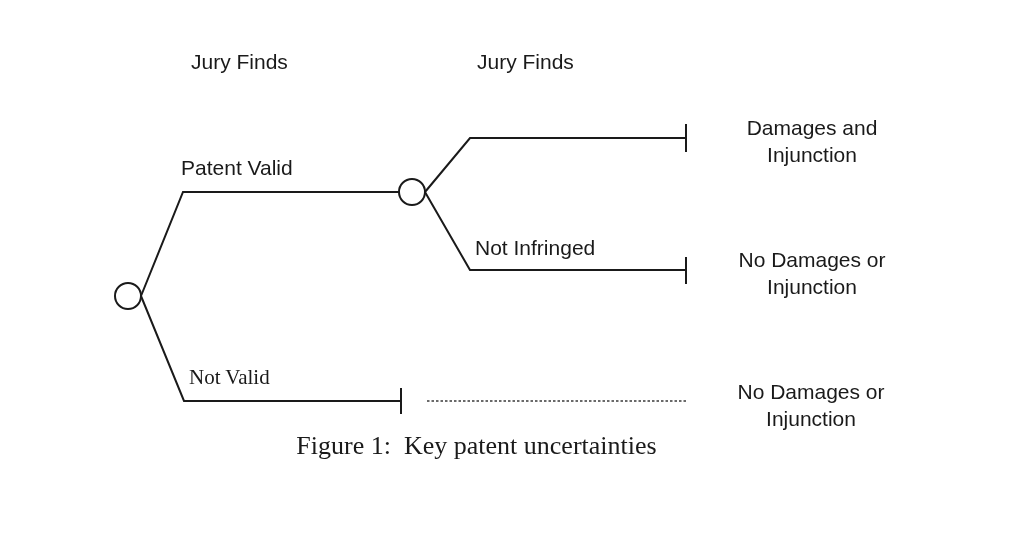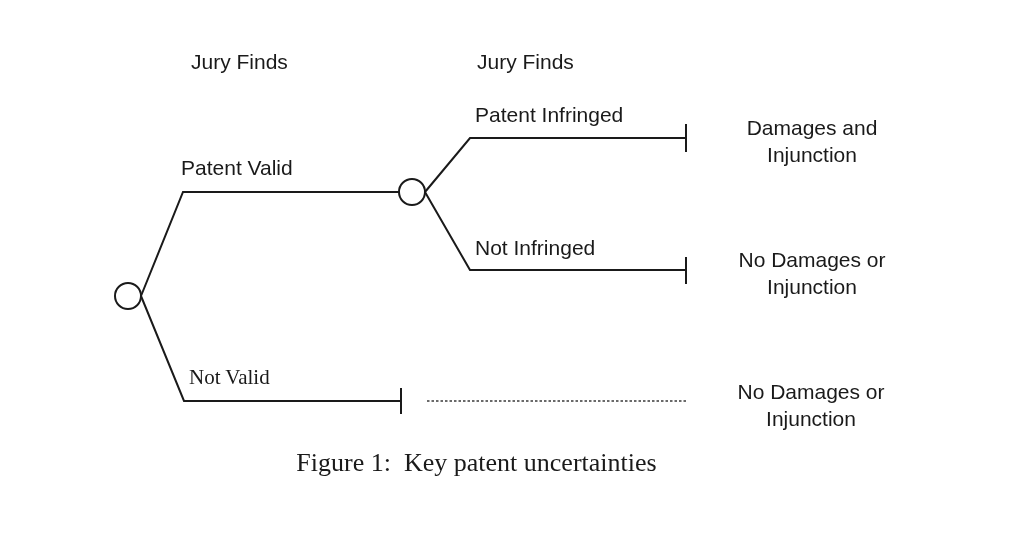--- a/index.html
+++ b/index.html
@@ -54,21 +54,21 @@
     position: absolute;
     width: 220px;
     font-size: 21px;
     line-height: 27px;
     text-align: center;
     color: var(--text);
   }
   .caption {
     position: absolute;
     left: 0; right: 0;
-    top: 448px;
+    top: 431px;
     text-align: center;
     font-family: "Liberation Serif", "DejaVu Serif", serif;
     font-size: 26px;
     line-height: 30px;
     white-space: pre;
     color: var(--text);
     padding-left: 37px;
   }
 </style>
 </head>
@@ -89,21 +89,20 @@
 
     <line class="dotted" x1="427" y1="401" x2="686" y2="401"></line>
 
     <circle class="chance-node" cx="128" cy="296" r="13"></circle>
     <circle class="chance-node" cx="412" cy="192" r="13"></circle>
   </svg>
 
   <div class="lbl" style="left:191px; top:50px;">Jury Finds</div>
   <div class="lbl" style="left:477px; top:50px;">Jury Finds</div>
 
-  <div class="lbl" style="left:475px; top:103px;">Patent Infringed</div>
   <div class="lbl" style="left:181px; top:156px;">Patent Valid</div>
   <div class="lbl" style="left:475px; top:236px;">Not Infringed</div>
   <div class="lbl" style="left:189px; top:365px;font-family:Liberation Serif, serif;">Not Valid</div>
 
   <div class="outcome" style="left:702px; top:114px;">
     <div>Damages and</div>
     <div>Injunction</div>
   </div>
   <div class="outcome" style="left:702px; top:246px;">
     <div>No Damages or</div>

